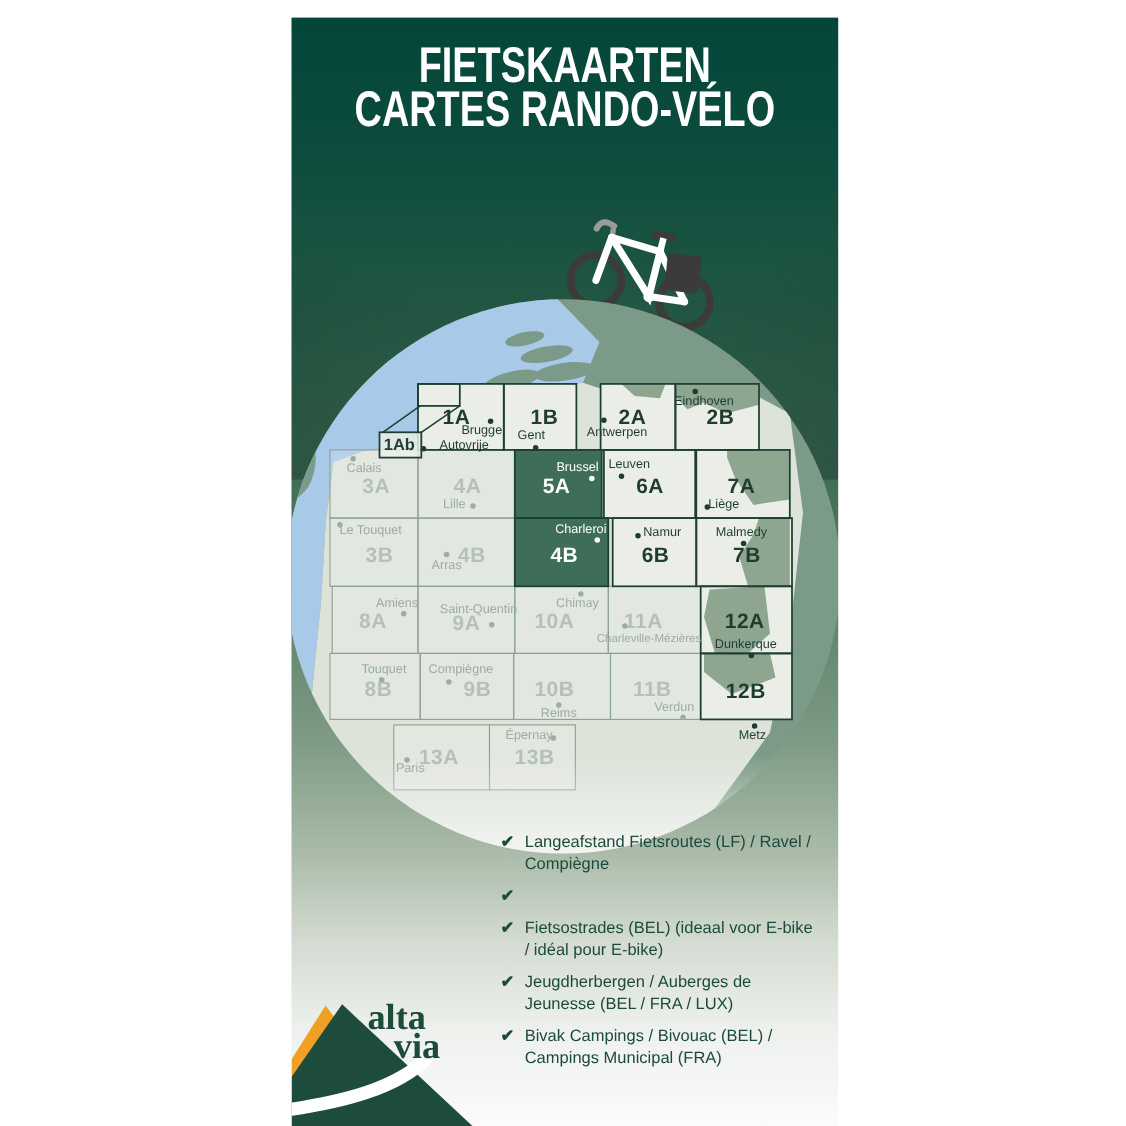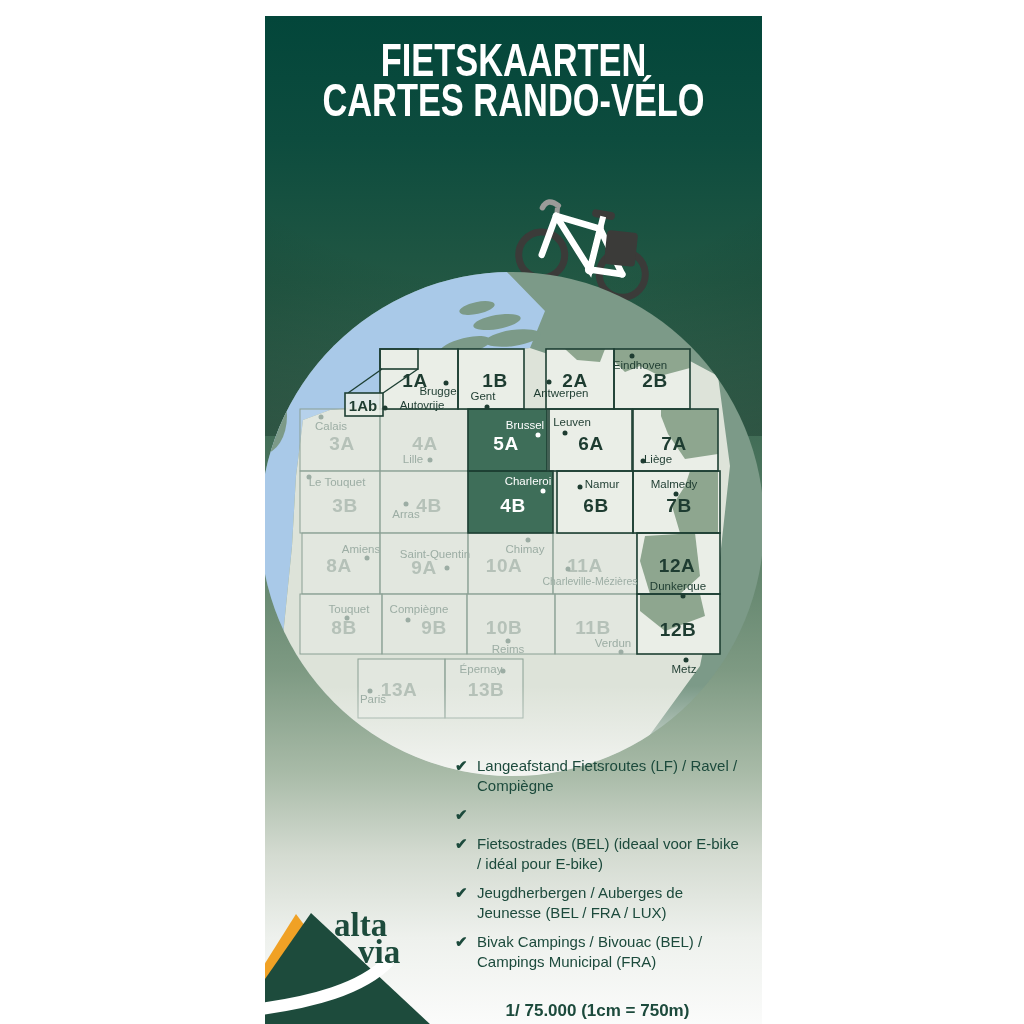--- a/index.html
+++ b/index.html
@@ -301,14 +301,13 @@
 
   <svg class="logo-svg" viewBox="0 0 200 139">
     <polygon points="31,13 -10,78 -10,139 30,139 55,45" fill="#f0a125"></polygon>
     <path d="M 8,32 q 4,8 12,6" fill="none" stroke="#ffffff" stroke-width="5" transform="translate(8,58) rotate(-20)"></path>
     <polygon points="46,12 0,78 0,139 182,139" fill="#1d4b3c"></polygon>
     <path d="M -4,108 C 45,101 96,89 124,60" fill="none" stroke="#ffffff" stroke-width="12"></path>
   </svg>
   <div class="logo-word logo-a">alta</div>
   <div class="logo-word logo-v">via</div>
 
-  <div class="scale-note">1/ 75.000 (1cm = 750m)</div>
 </div>
 
 </body></html>

